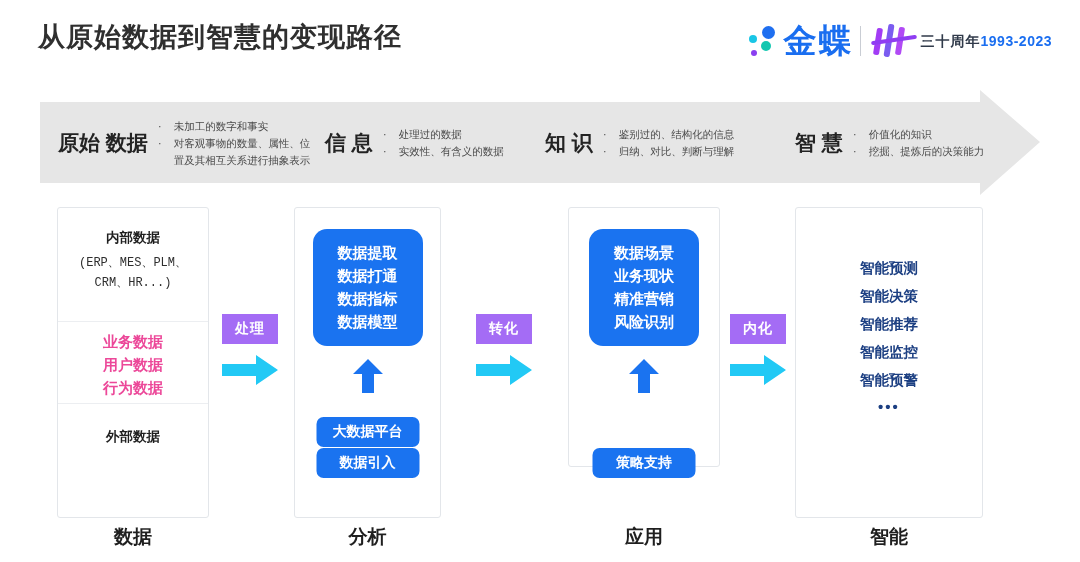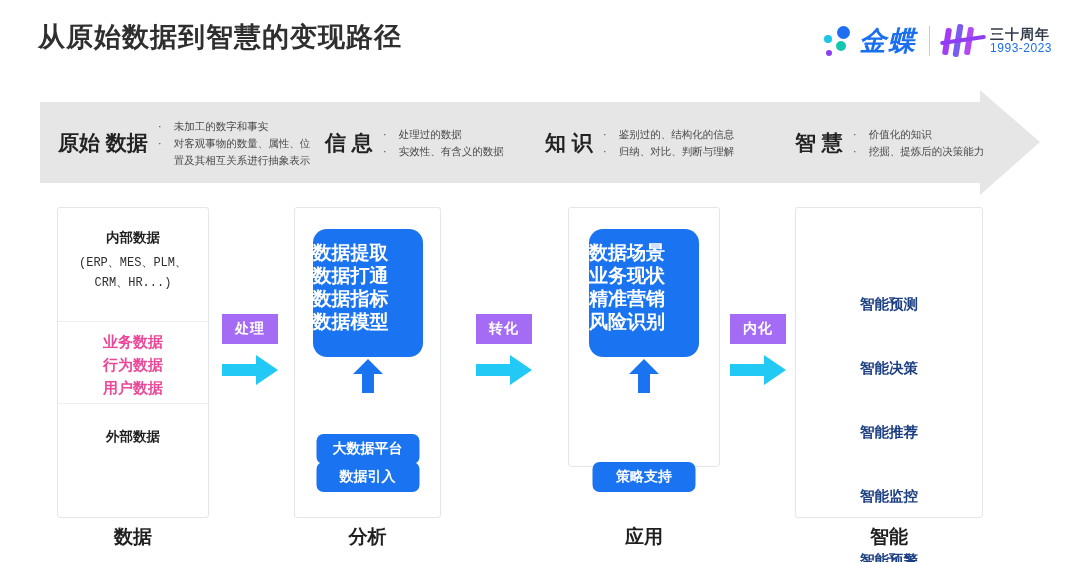--- a/index.html
+++ b/index.html
@@ -45,26 +45,25 @@
   .logo-dots i {
     position: absolute;
     border-radius: 50%;
     display: block;
   }
   .dot-a { width: 13px; height: 13px; background: #1f6ff0; left: 16px; top: 2px; }
   .dot-b { width: 8px;  height: 8px;  background: #19c6e6; left: 3px;  top: 11px; }
   .dot-c { width: 10px; height: 10px; background: #13c7b0; left: 15px; top: 17px; }
   .dot-d { width: 6px;  height: 6px;  background: #8a3ff0; left: 5px;  top: 26px; }
   .logo-word {
-    font-size: 27px;
+    font-size: 33px;
     font-weight: bold;
     color: #1a6ef0;
     letter-spacing: 2px;
-    font-style: italic;
-    margin-right: 10px;
+    margin-right: 4px;
   }
   .logo-sep {
     width: 1px;
     height: 30px;
     background: #c9cdd4;
     margin: 0 11px 0 2px;
   }
   .logo-mark-30 {
     position: relative;
     width: 42px;
@@ -83,33 +82,33 @@
   .logo-mark-30 .stroke {
     position: absolute;
     left: -1px; top: 14px;
     width: 46px; height: 4px;
     background: #8f3df2;
     border-radius: 2px;
     transform: rotate(-8deg);
   }
   .logo-anniv {
     display: flex;
-    flex-direction: column;
+    flex-direction: row;
     justify-content: flex-end;
     line-height: 1.15;
   }
   .logo-anniv-main {
     font-size: 14px;
     font-weight: bold;
     color: #303a4a;
     letter-spacing: 1px;
   }
   .logo-anniv-years {
-    font-size: 12px;
-    font-weight: normal;
+    font-size: 14px;
+    font-weight: bold;
     color: #1a6ef0;
     letter-spacing: 0.5px;
   }
 
   
   #dikw-band {
     position: absolute;
     left: 40px;
     top: 90px;
     width: 1000px;
@@ -230,25 +229,25 @@
   }
 
   
   .blue-box {
     position: absolute;
     left: 50%;
     transform: translateX(-50%);
     background: #1a73f0;
     color: #ffffff;
     border-radius: 14px;
-    text-align: left;
-    font-size: 19px;
+    text-align: center;
+    font-size: 15px;
     font-weight: bold;
     line-height: 23px;
-    padding: 12px 0 24px;
+    padding: 12px 0 13px;
     white-space: pre-line;
     box-sizing: border-box;
   }
   #blue-box-1, #blue-box-2 { top: 21px; width: 110px; }
 
   .up-arrow {
     position: absolute;
     left: 50%;
     transform: translateX(-50%);
     top: 151px;
@@ -266,36 +265,35 @@
     background: #1a73f0;
     color: #ffffff;
     border-radius: 7px;
     font-size: 14px;
     font-weight: bold;
     display: flex;
     align-items: center;
     justify-content: center;
     box-sizing: border-box;
   }
-  .pill-a { top: 226px; }
-  .pill-b { top: 254px; }
+  .pill-a { top: 209px; }
+  .pill-b { top: 240px; }
 
   
   #smart-list {
     position: absolute;
     left: 0; right: 0;
     top: 46px;
     text-align: center;
   }
   .smart-item {
     font-size: 14.5px;
     font-weight: bold;
     color: #1c3f82;
     line-height: 28px;
-    margin-top: 36px;
   }
   .smart-ellipsis {
     font-size: 15px;
     font-weight: bold;
     color: #1c3f82;
     letter-spacing: 2px;
     line-height: 26px;
   }
 
   
@@ -419,22 +417,22 @@
 </div>
 
 <div class="stage-card" id="stage-card-0">
   <div class="src-block" id="src-block-internal">
     <div class="src-title">内部数据</div>
     <div class="src-sub">(ERP、MES、PLM、
 CRM、HR...)</div>
   </div>
   <div class="src-block" id="src-block-middle">
     <div class="src-gray-line">业务数据</div>
+    <div class="src-gray-line">用户数据</div>
     <div class="src-gray-line">行为数据</div>
-    <div class="src-gray-line">用户数据</div>
   </div>
   <div class="src-block" id="src-block-external">
     <div class="src-title">外部数据</div>
   </div>
 </div>
 
 <div class="stage-card" id="stage-card-1">
   <div class="blue-box" id="blue-box-1">数据提取
 数据打通
 数据指标

